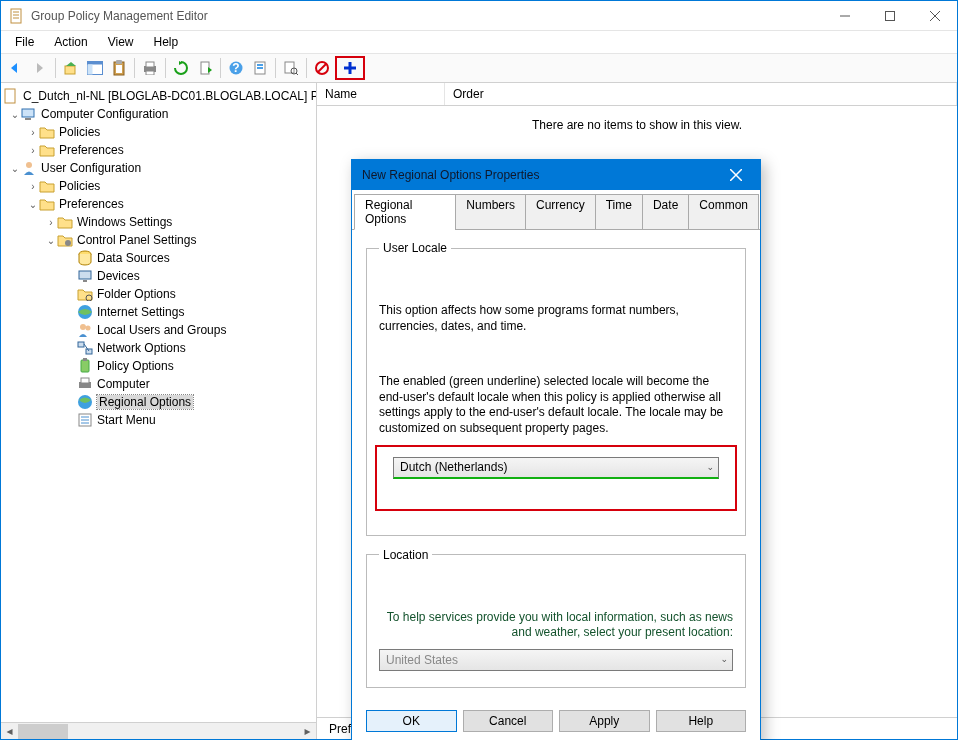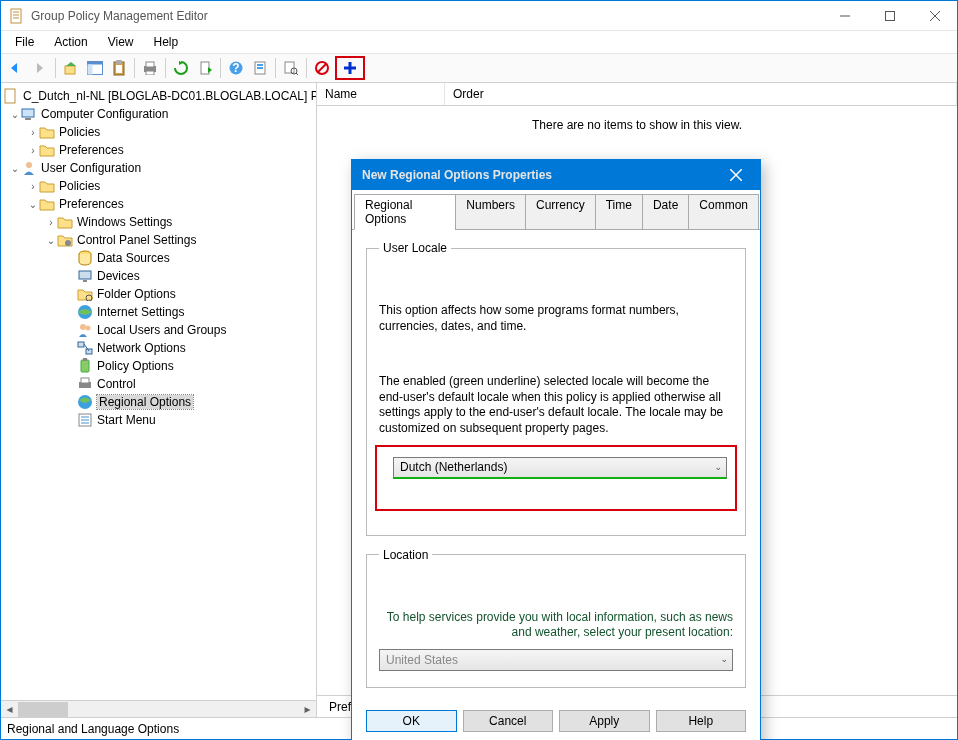--- a/index.html
+++ b/index.html
@@ -33,37 +33,37 @@
 .list-empty { text-align: center; padding: 12px; color: #000; }
 .tabs-bottom { border-top: 1px solid #d0d0d0; display: flex; align-items: center; height: 22px; padding-left: 2px; }
 .tabs-bottom .tab { padding: 2px 10px; position: relative; }
 .tabs-bottom .tab.active { border: 1px solid #aaa; border-bottom-color:#fff; background: #fff; }
 .tabs-bottom .tab-sep { width: 14px; height: 20px; position: relative; }
 .tabs-bottom .tab-sep::before { content:""; position:absolute; left:0; top:2px; width:100%; height:100%; border-right:1px solid #aaa; transform: skewX(30deg); }
 .statusbar { height: 22px; border-top: 1px solid #d0d0d0; display: flex; align-items: center; padding: 0 6px; }
 
 
 .dialog { position: absolute; left: 350px; top: 158px; width: 410px; background: #f0f0f0; border: 1px solid #0078d7; box-shadow: 4px 4px 14px rgba(0,0,0,.25); }
-.dialog .dtitle { height: 30px; background: #0078d7; color: #e5e5e5; display: flex; align-items: center; padding: 0 4px 0 10px; font-weight: bold; }
+.dialog .dtitle { height: 30px; background: #0078d7; color: #0f172a; display: flex; align-items: center; padding: 0 4px 0 10px; }
 .dialog .dtitle .t { flex: 1; }
 .dialog .dtitle .x { width: 40px; height: 26px; display: flex; align-items: center; justify-content: center; }
 .dialog .dtabs { display: flex; padding: 4px 2px 0 2px; background: #fff; border-bottom:1px solid #fff; position:relative; }
 .dialog .dtabs::after{ content:""; position:absolute; left:0; right:0; bottom:0; height:1px; background:#aaa; z-index:0;}
 .dialog .dtab { padding: 3px 10px; border: 1px solid #aaa; position: relative; z-index:1; background:#f0f0f0; margin-right:-1px; }
 .dialog .dtab.active { background: #fff; border-bottom-color: #fff; }
 .dialog .dbody { padding: 10px 14px 14px 14px; background: #fff; }
 fieldset { border: 1px solid #bbb; padding: 8px 12px 16px 12px; margin: 0 0 12px 0; }
 legend { padding: 0 4px; }
 .desc { color: #000; line-height: 1.3; margin-bottom: 8px; margin-top: 40px; }
 .desc.gray { color: #14532d; text-align: right; }
 .combo { width: 100%; height: 22px; border: 1px solid #7a7a7a; background: linear-gradient(#f5f5f5,#e5e5e5); display: flex; align-items: center; padding: 0 6px; position: relative; }
 .combo .arrow { position: absolute; right: 4px; top: 4px; font-size: 9px; color: #555; }
 .combo.enabled { border-bottom: 2px solid #11b011; }
 .combo.disabled { color: #888; }
-.red-outline { border: 2px solid #d6000c; padding: 10px 8px 30px 16px; margin: 4px -4px 8px -4px; }
+.red-outline { border: 2px solid #d6000c; padding: 10px 16px 30px 16px; margin: 4px -4px 8px -4px; }
 .btnrow { display: flex; justify-content: flex-end; gap: 6px; padding: 10px 0 0 0; }
 .btn { width: 100px; height: 22px; border: 1px solid #adadad; background: #e1e1e1; display: flex; align-items: center; justify-content: center; }
 .btn.primary { border: 1px solid #0078d7; background: #e5f1fb; }
 
 svg { display:block; }
 </style>
 </head>
 <body>
 
 <div class="window">
@@ -347,21 +347,21 @@
           </span>
           <span class="label">Policy Options</span>
         </div>
       <div class="tree-row" style="padding-left:76px">
           <span class="icon">
             <svg width="16" height="14">
               <rect x="2" y="5" width="12" height="6" fill="#888"></rect>
               <rect x="4" y="1" width="8" height="5" fill="#fff" stroke="#888"></rect>
             </svg>
           </span>
-          <span class="label">Control</span>
+          <span class="label">Computer</span>
         </div>
       <div class="tree-row selected" style="padding-left:76px">
           <span class="icon">
             <svg width="16" height="16">
               <circle cx="8" cy="8" r="7" fill="#3fa0e0"></circle>
               <path d="M2 6 Q8 1 14 6 Q8 12 2 6" fill="#6fc060"></path>
             </svg>
           </span>
           <span class="label">Regional Options</span>
         </div>
@@ -397,23 +397,20 @@
         <div class="tab">Preferences</div>
         <div class="tab-sep"></div>
         <div class="tab">Extended</div>
         <div class="tab-sep"></div>
         <div class="tab active">Standard</div>
         <div class="tab-sep"></div>
       </div>
     </div>
   </div>
 
-  <div class="statusbar">
-    <span>Regional and Language Options</span>
-  </div>
 
   <div class="dialog">
     <div class="dtitle">
       <span class="t">New Regional Options Properties</span>
       <span class="x">
           <svg width="12" height="12">
             <line x1="0" y1="0" x2="12" y2="12" stroke="#fff" stroke-width="1.5"></line>
             <line x1="12" y1="0" x2="0" y2="12" stroke="#fff" stroke-width="1.5"></line>
           </svg>
         </span>

